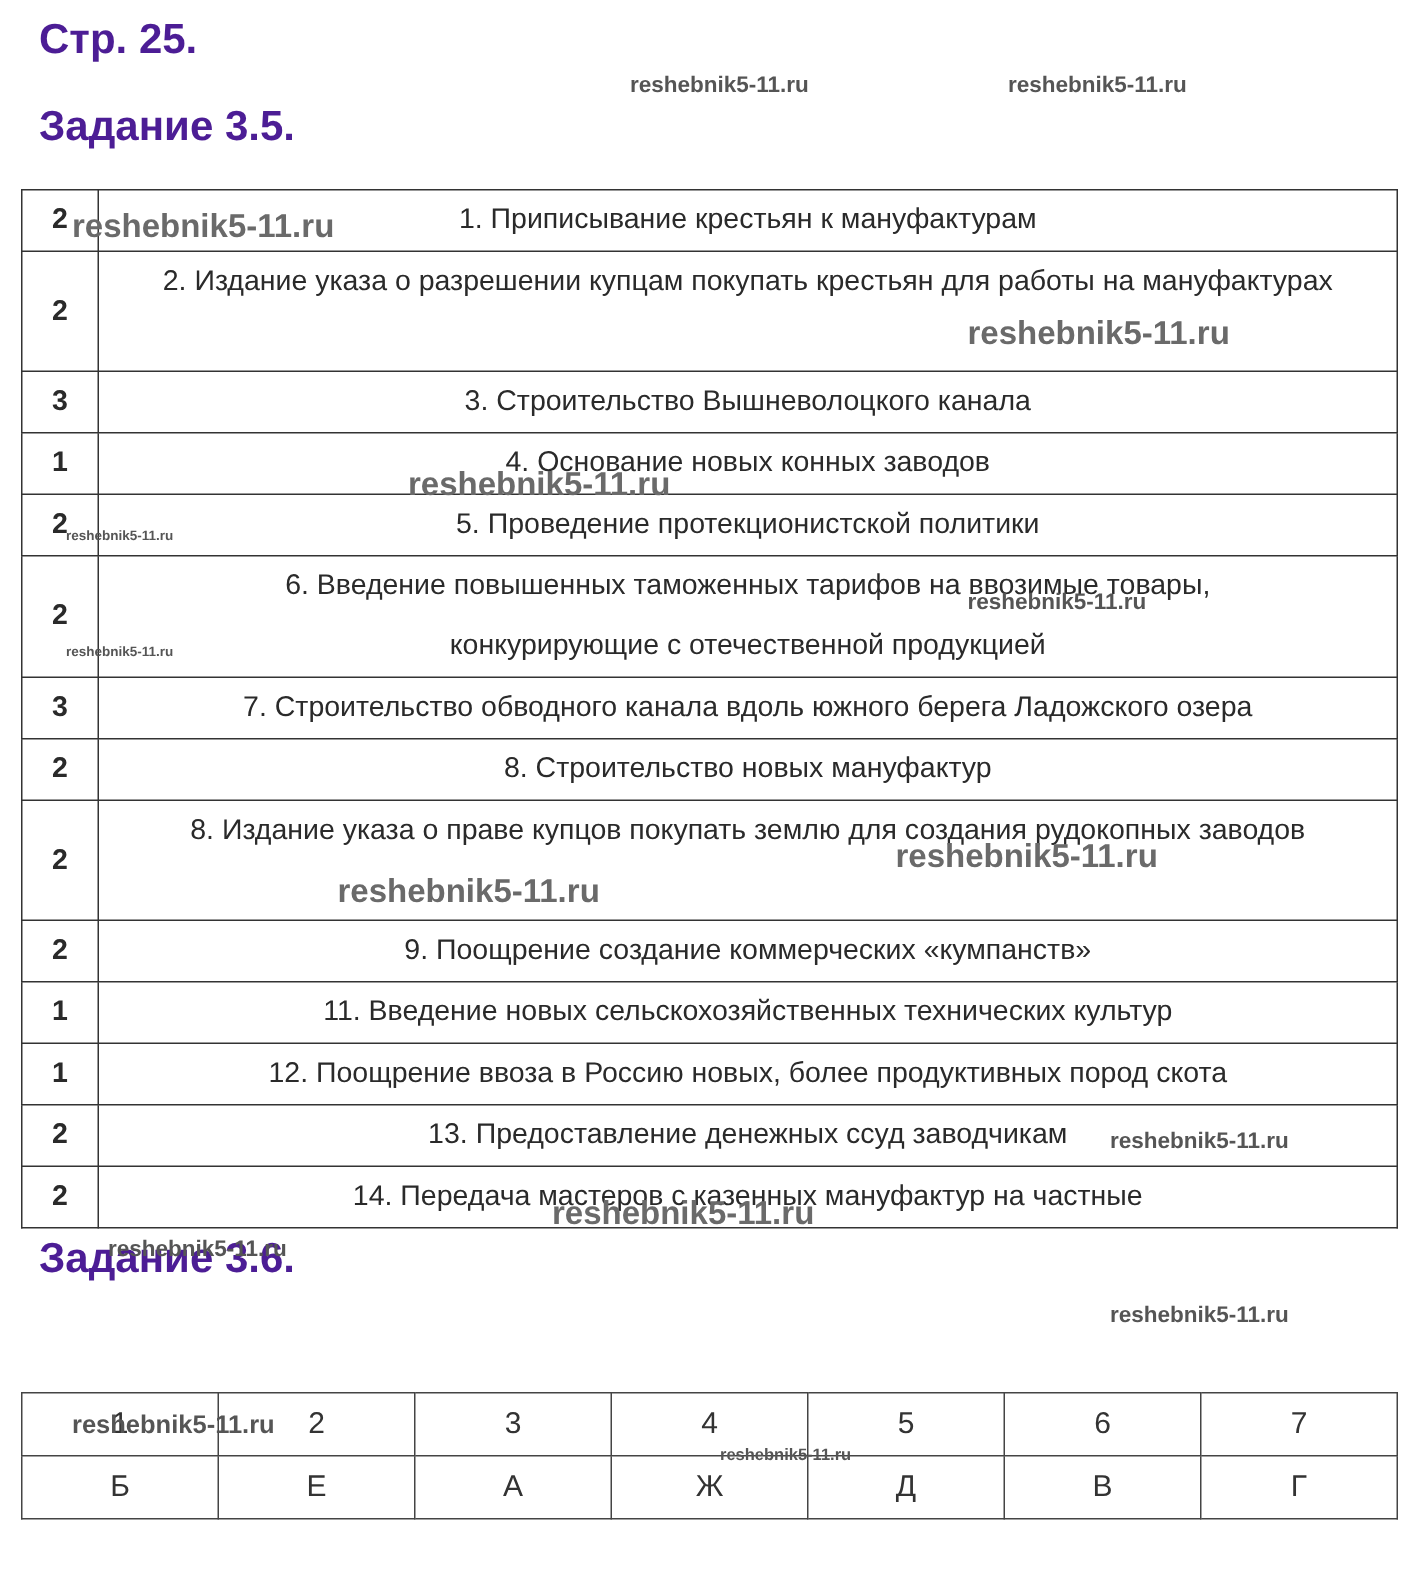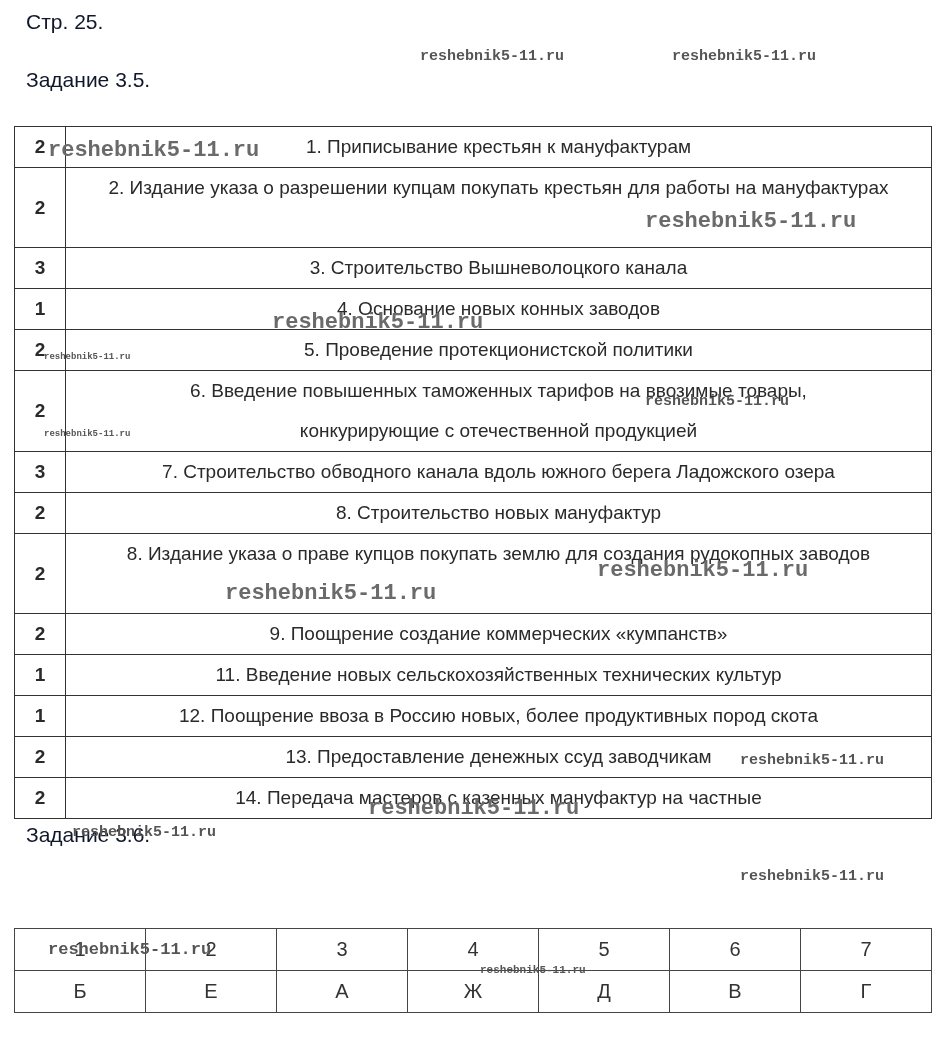--- a/index.html
+++ b/index.html
@@ -1,32 +1,32 @@
 <!DOCTYPE html>
 <html><head>
   <meta charset="utf-8">
   <style>
     html, body { margin: 0; padding: 0; background: #ffffff; }
     body { width: 940px; height: 1058px; position: relative; overflow: hidden;
            font-family: "Liberation Sans", sans-serif; color: #222; }
-    .heading { position: absolute; left: 26px; font-weight: normal; font-size: 21px; color: #0f172a; }
+    .heading { position: absolute; left: 26px; font-weight: bold; font-size: 28px; color: #4c1d95; }
     #page-heading { top: 10px; }
     #task35 { top: 68px; }
     #task36 { top: 823px; }
 
     table.t35 { position: absolute; left: 14px; top: 126px; width: 918px; border-collapse: collapse; }
     table.t35 td { border: 1.5px solid #333; font-size: 19px; color: #2a2a2a; text-align: center; vertical-align: top; padding: 0; }
     table.t35 td.score { width: 50px; font-weight: bold; vertical-align: middle; font-size: 19px; }
     table.t35 td.text { line-height: 40px; padding: 0 8px; }
     table.t35 tr { height: 40px; }
 
     table.t36 { position: absolute; left: 14px; top: 928px; width: 918px; border-collapse: collapse; table-layout: fixed; }
     table.t36 td { border: 1px solid #444; height: 39px; text-align: center; font-size: 20px; color: #333; }
 
-    .wm { position: absolute; font-family: Liberation Mono, monospace; font-weight: bold; color: #7a7a7a; white-space: nowrap; pointer-events: none; }
+    .wm { position: absolute; font-family: Liberation Sans, sans-serif; font-weight: bold; color: #7a7a7a; white-space: nowrap; pointer-events: none; }
     .wm.big { font-size: 22px; color: #6a6a6a; }
     .wm.med { font-size: 15px; color: #555; }
     .wm.small { font-size: 9px; color: #555; }
   </style>
 </head>
 <body>
 
 <div class="heading" id="page-heading">Стр. 25.</div>
 <div class="heading" id="task35">Задание 3.5.</div>
 

